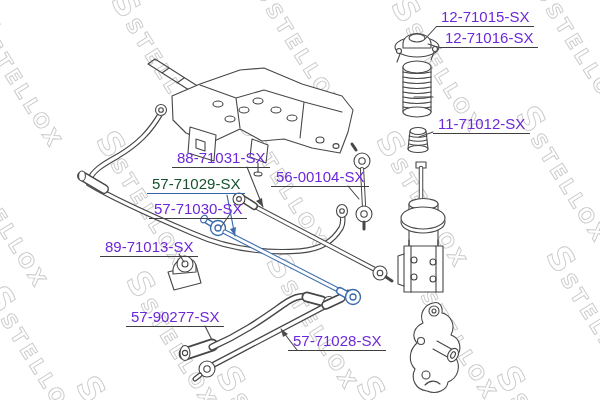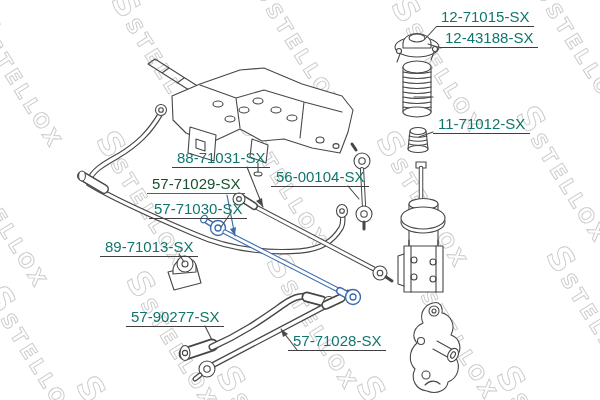--- a/index.html
+++ b/index.html
@@ -1,19 +1,19 @@
 <!DOCTYPE html>
 <html><head>
 <meta charset="utf-8">
 <style>
   html,body{margin:0;padding:0;background:#fff;}
   .stage{position:relative;width:600px;height:400px;background:#ffffff;overflow:hidden;
          font-family:"Liberation Sans",sans-serif;}
   .stage svg{position:absolute;left:0;top:0;}
-  .lbl{position:absolute;font-size:15px;line-height:17px;color:#0f766e;white-space:nowrap;
+  .lbl{position:absolute;font-size:15px;line-height:17px;color:#6d28d9;white-space:nowrap;
        border-bottom:1.5px solid #3f3f3f;padding:0 5px 1px;cursor:pointer;z-index:5;}
   .lbl-blue{color:#14532d;border-bottom-color:#3465a8;}
   .wm-logo{font-size:33px;font-weight:bold;letter-spacing:0;}
   .wm-word{font-size:20px;font-weight:bold;letter-spacing:4px;}
   .wm text{fill:none;stroke:#c9c9c9;stroke-width:0.9px;}
 </style>
 </head>
 <body>
 
 <div class="stage">
@@ -270,21 +270,21 @@
       <path d="M297,350 L281,329"></path>
       <polygon points="263,207 262,198 256,201" fill="#4a4a4a" stroke="none"></polygon>
       <polygon points="281,329 283,337 288,334" fill="#4a4a4a" stroke="none"></polygon>
       <path d="M227,195 L235,236" stroke="#3c6cae" stroke-width="1.2"></path>
       <polygon points="235,236 236,227 230,229" fill="#3c6cae" stroke="none"></polygon>
     </g>
   </g>
 </svg>
 
 <div class="lbl" style="left:436px;top:8px">12-71015-SX</div>
-<div class="lbl" style="left:440px;top:29px">12-43188-SX</div>
+<div class="lbl" style="left:440px;top:29px">12-71016-SX</div>
 <div class="lbl" style="left:433px;top:115px">11-71012-SX</div>
 <div class="lbl" style="left:172px;top:149px">88-71031-SX</div>
 <div class="lbl" style="left:271px;top:168px">56-00104-SX</div>
 <div class="lbl lbl-blue" style="left:147px;top:175px">57-71029-SX</div>
 <div class="lbl" style="left:149px;top:200px">57-71030-SX</div>
 <div class="lbl" style="left:100px;top:238px">89-71013-SX</div>
 <div class="lbl" style="left:126px;top:308px">57-90277-SX</div>
 <div class="lbl" style="left:288px;top:332px">57-71028-SX</div>
 
 </div>

